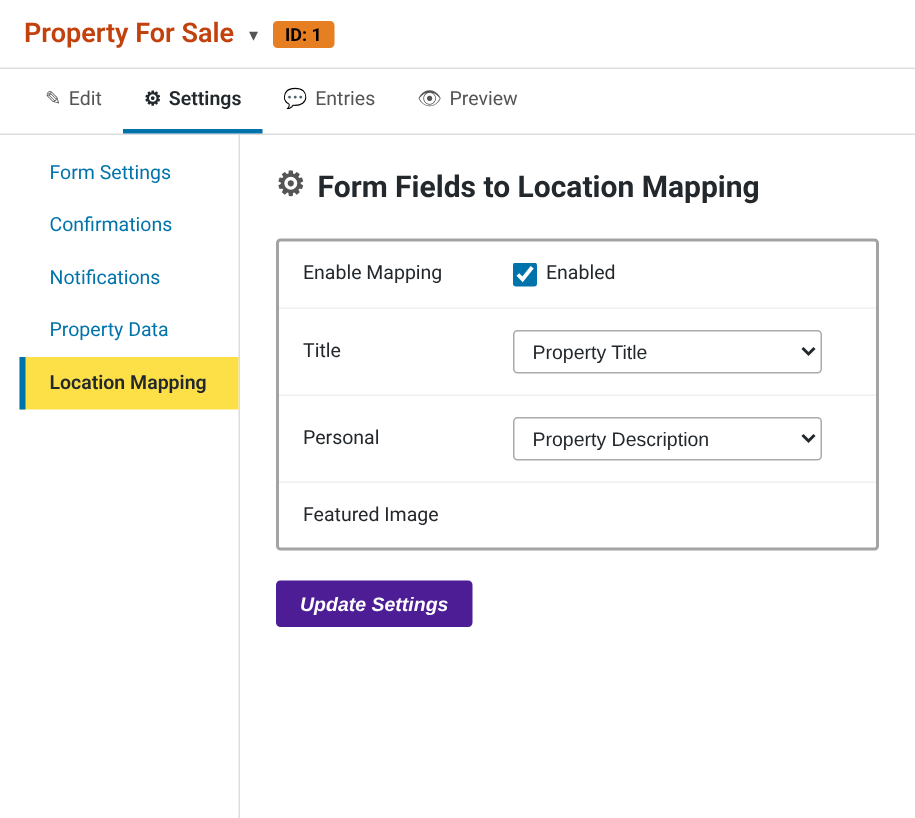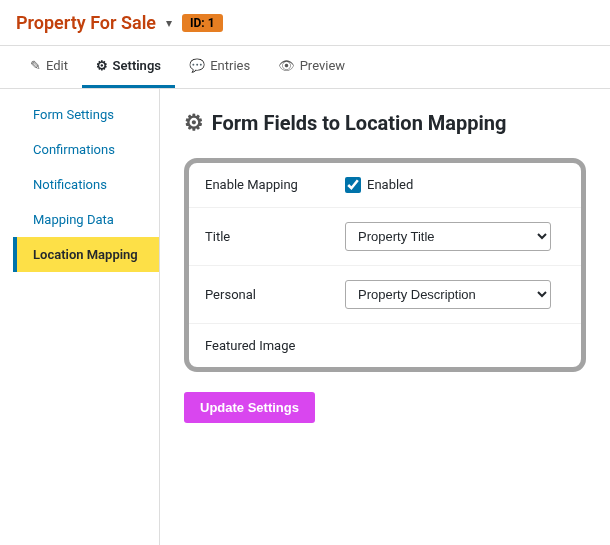--- a/index.html
+++ b/index.html
@@ -116,22 +116,22 @@
       margin-bottom: 20px;
       line-height: 1.3;
     }
     .gear-icon-large {
       font-size: 22px;
       color: #555;
     }
 
     
     .settings-box {
-      border: 5px solid #a3a3a3;
-      border-radius: 13px;
+      border: 2px solid #a3a3a3;
+      border-radius: 3px;
       padding: 0;
       margin-bottom: 20px;
     }
 
     .settings-row {
       display: flex;
       align-items: center;
       padding: 14px 16px;
       border-bottom: 1px solid #f0f0f0;
     }
@@ -176,28 +176,29 @@
       border-radius: 3px;
       font-size: 13px;
       color: #23282d;
       background: #fff;
       cursor: pointer;
       appearance: auto;
     }
 
     
     .update-btn {
-      background: #d946ef;
+      background: #4c1d95;
       color: #fff;
       border: none;
       padding: 8px 16px;
       font-size: 13px;
       font-weight: 600;
       border-radius: 3px;
       cursor: pointer;
+      font-style: italic;
     }
   </style>
 </head>
 <body>
 
 <div class="top-header">
   <span class="title">Property For Sale</span>
   <span class="dropdown-arrow">▾</span>
   <span class="id-badge">ID: 1</span>
 </div>
@@ -227,21 +228,21 @@
     <a class="sidebar-item">
       <span>Form Settings</span>
     </a>
     <a class="sidebar-item">
       <span>Confirmations</span>
     </a>
     <a class="sidebar-item">
       <span>Notifications</span>
     </a>
     <a class="sidebar-item">
-      <span>Mapping Data</span>
+      <span>Property Data</span>
     </a>
     <a class="sidebar-item active">
       <span>Location Mapping</span>
     </a>
   </nav>
 
   <div class="content-area">
 
     <div class="page-title">
       <span class="gear-icon-large">⚙</span>

